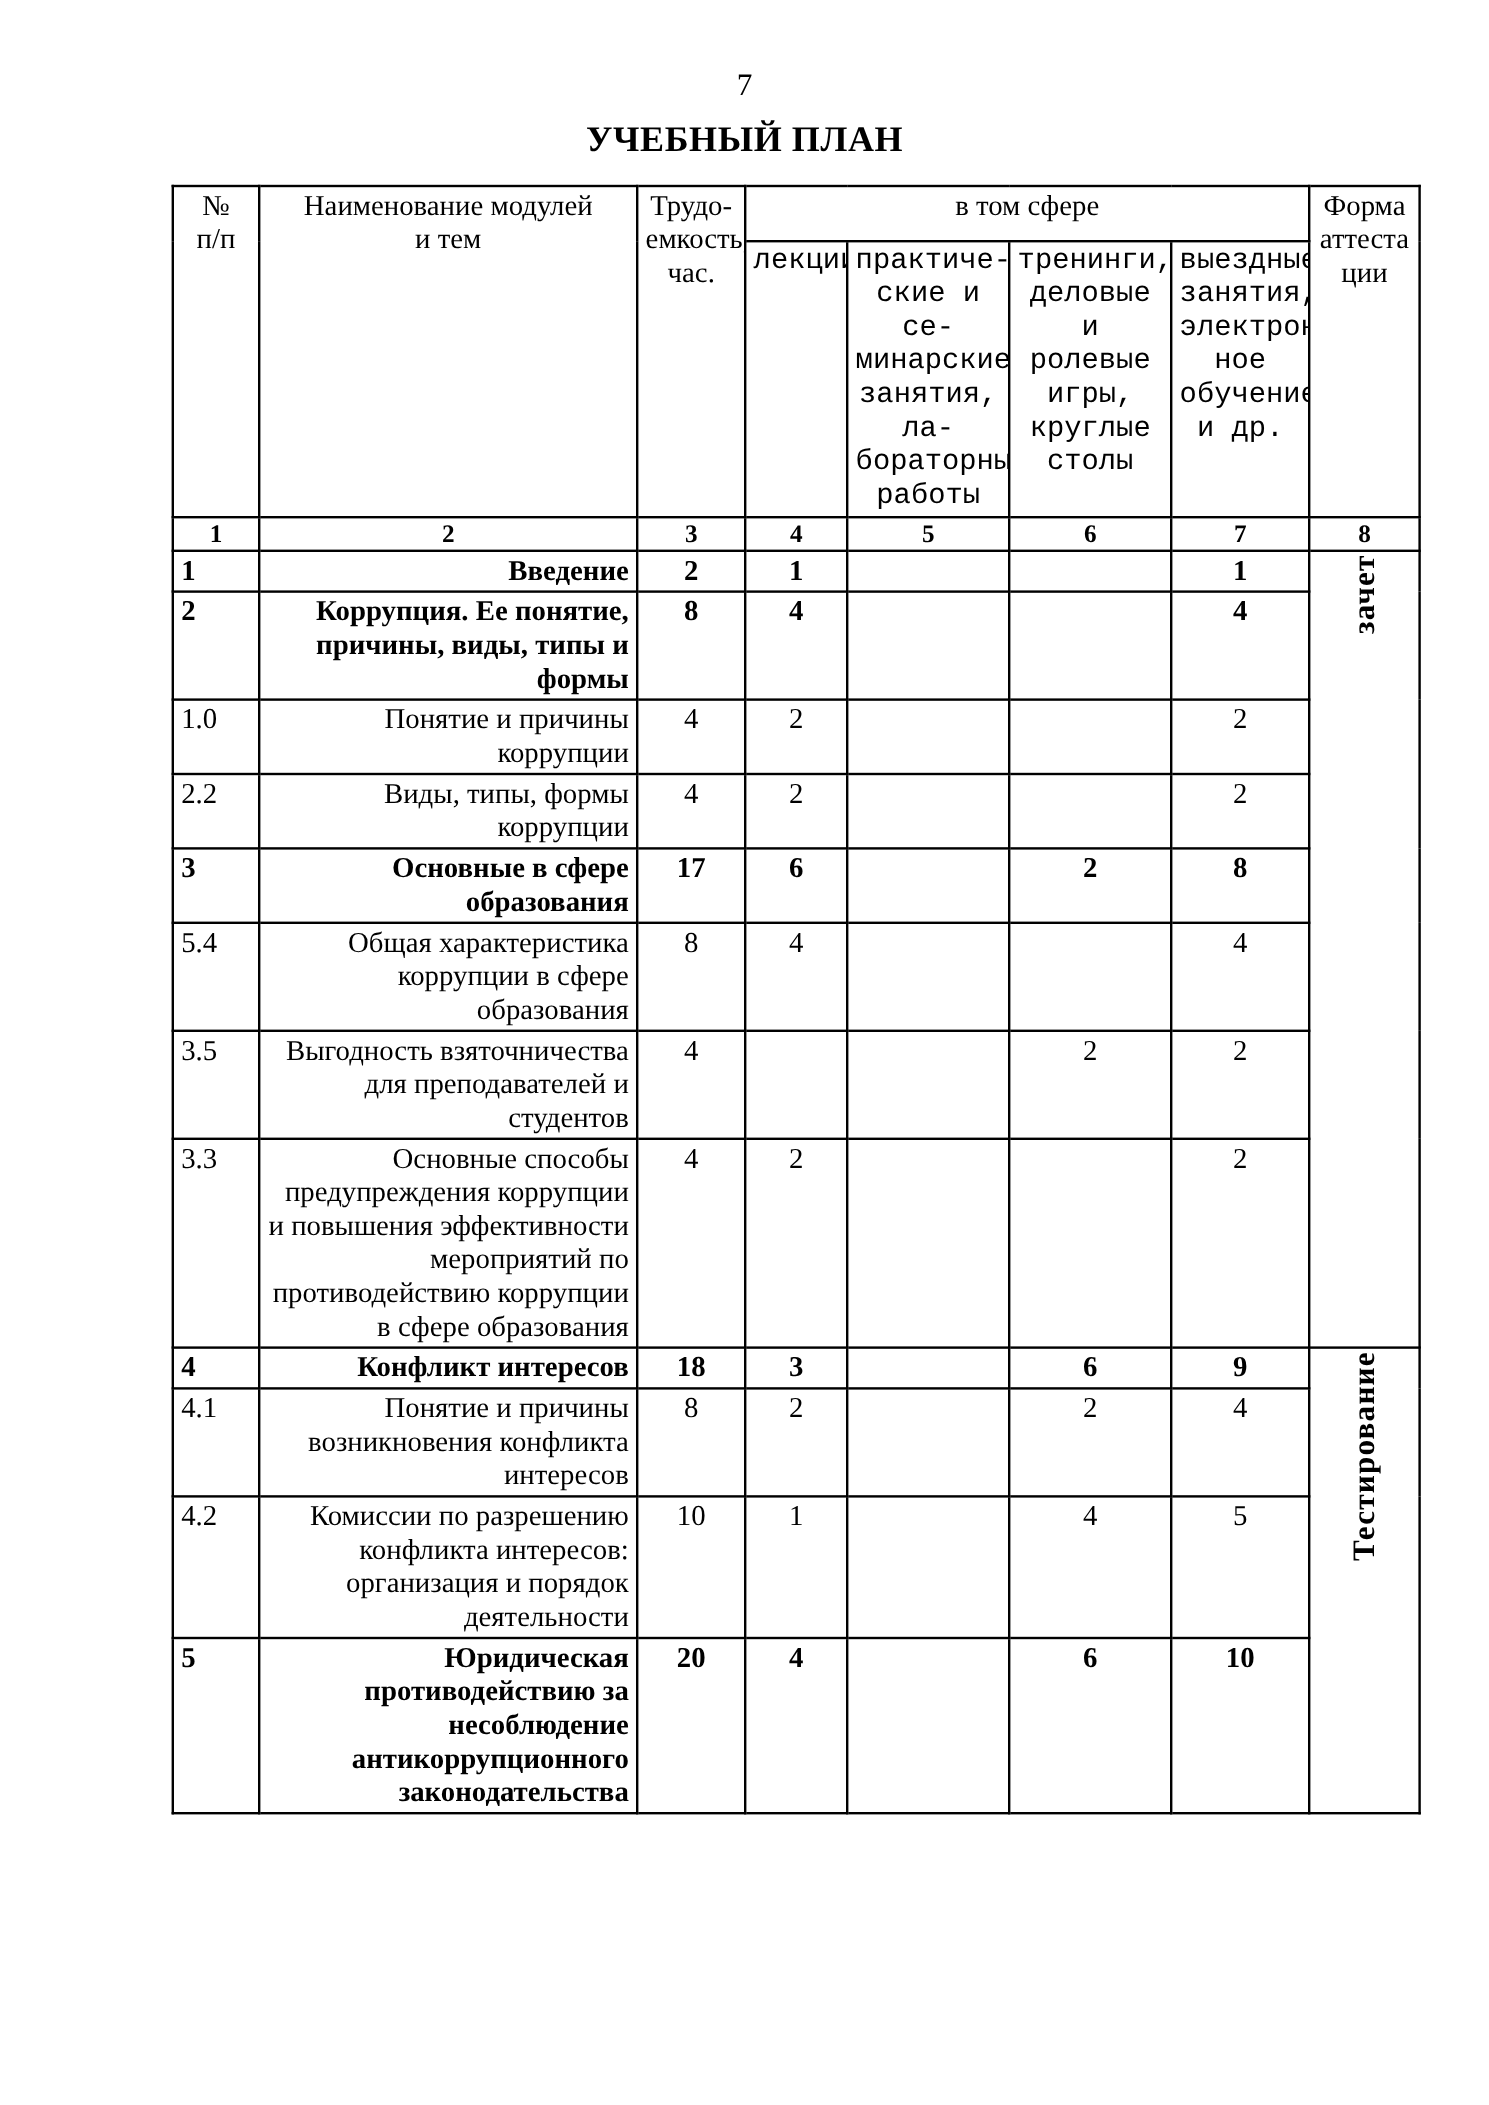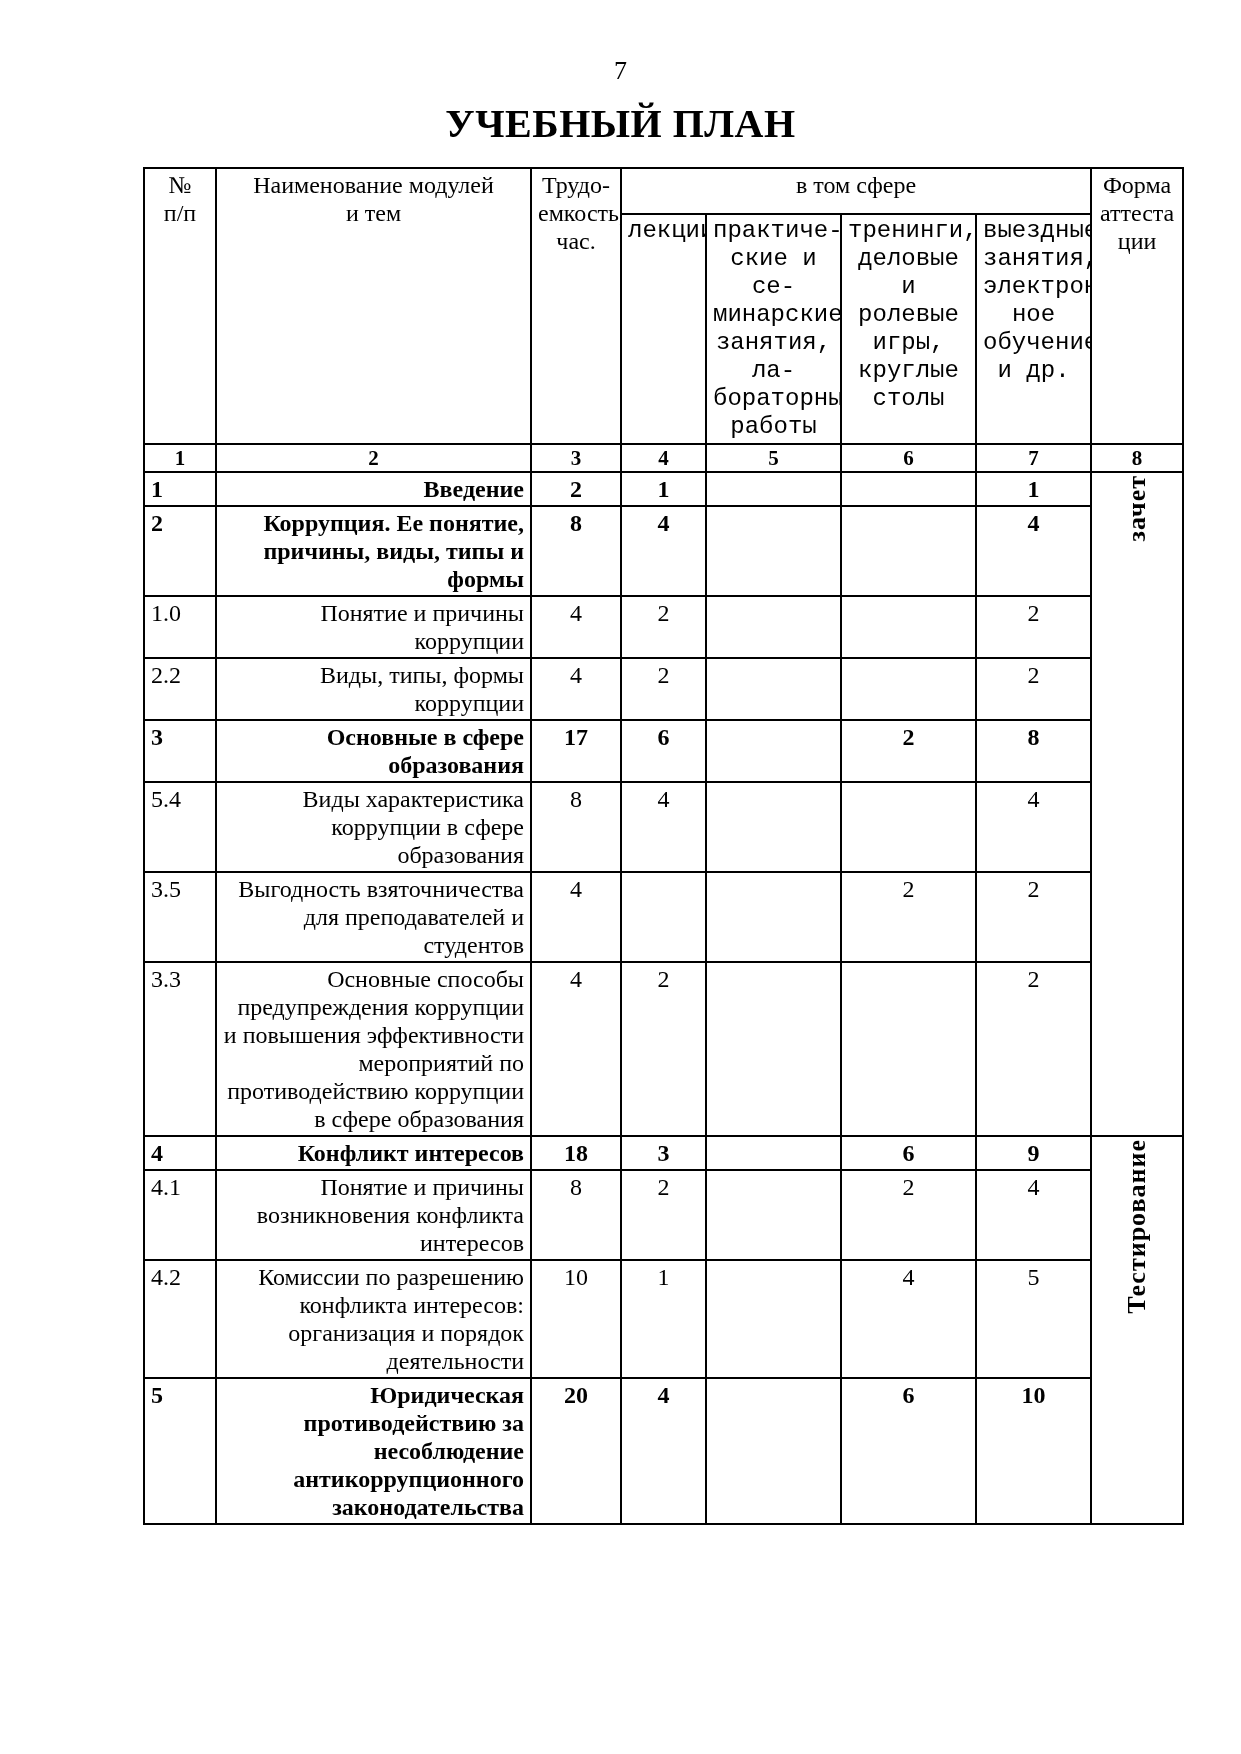--- a/index.html
+++ b/index.html
@@ -18,21 +18,21 @@
   }
   .page-number {
     margin-top: 56px;
     text-align: center;
     font-size: 26px;
     line-height: 30px;
   }
   .doc-title {
     margin-top: 14px;
     text-align: center;
-    font-size: 40px;
+    font-size: 30px;
     font-weight: bold;
     letter-spacing: 0.5px;
   }
   table.plan {
     border-collapse: collapse;
     table-layout: fixed;
     margin-left: 143px;
     margin-top: 20px;
     width: 1039px;
   }
@@ -193,21 +193,21 @@
           <td class="c-num">3</td>
           <td class="c-name">Основные в сфере образования</td>
           <td class="c-val">17</td>
           <td class="c-val">6</td>
           <td class="c-val"></td>
           <td class="c-val">2</td>
           <td class="c-val">8</td>
         </tr>
         <tr>
           <td class="c-num">5.4</td>
-          <td class="c-name">Виды характеристика коррупции в сфере образования</td>
+          <td class="c-name">Общая характеристика коррупции в сфере образования</td>
           <td class="c-val">8</td>
           <td class="c-val">4</td>
           <td class="c-val"></td>
           <td class="c-val"></td>
           <td class="c-val">4</td>
         </tr>
         <tr>
           <td class="c-num">3.5</td>
           <td class="c-name">Выгодность взяточничества для преподавателей и студентов</td>
           <td class="c-val">4</td>

